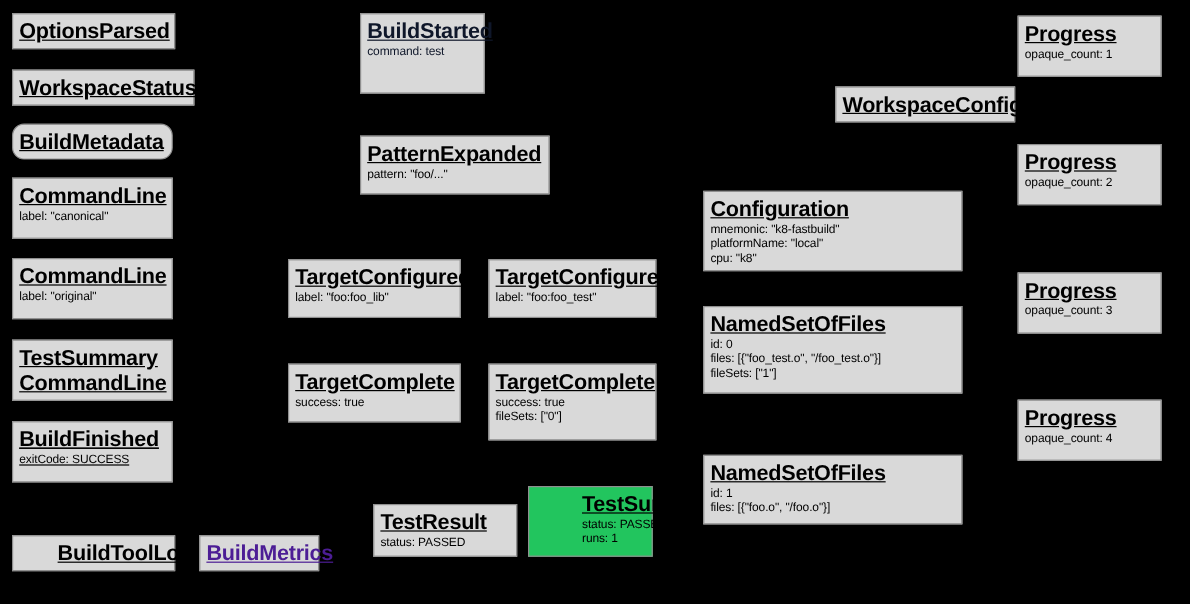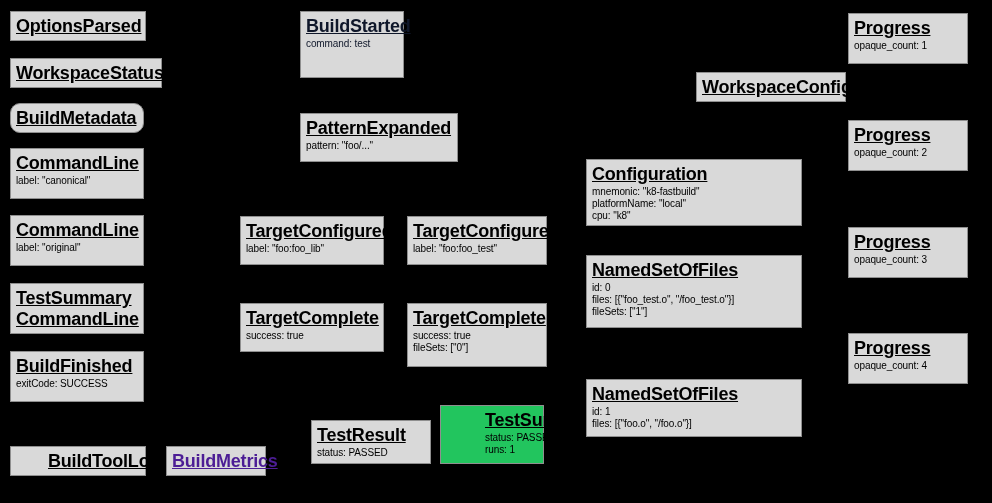--- a/index.html
+++ b/index.html
@@ -62,21 +62,21 @@
       <span class="title">CommandLine</span>
       <span class="attr">label: "canonical"</span>
     </div>
     <div class="node" style="left: 10px; top: 215px; width: 134px; height: 51px; background: rgb(217, 217, 217); border-color: rgb(143, 143, 143); color: rgb(0, 0, 0);">
       <span class="title">CommandLine</span>
       <span class="attr">label: "original"</span>
     </div>
     <div class="node" style="left: 10px; top: 283px; width: 134px; height: 51px; background: rgb(217, 217, 217); border-color: rgb(143, 143, 143); color: rgb(0, 0, 0);">
       <span class="title wrap">TestSummary CommandLine</span>
     </div>
-    <div class="node" style="left: 10px; top: 351px; width: 134px; height: 51px; background: rgb(217, 217, 217); border-color: rgb(143, 143, 143); color: rgb(0, 0, 0);">
+    <div class="node" style="left: 10px; top: 351px; width: 134px; height: 51px; background: rgb(217, 217, 217); border-color: rgb(143, 143, 143); color: rgb(0, 0, 0); text-decoration: underline;">
       <span class="title">BuildFinished</span>
       <span class="attr">exitCode: SUCCESS</span>
     </div>
     <div class="node" style="left: 10px; top: 446px; width: 136px; height: 30px; background: rgb(217, 217, 217); border-color: rgb(143, 143, 143); color: rgb(0, 0, 0); padding-left: 37px;">
       <span class="title">BuildToolLogs</span>
     </div>
     <div class="node" style="left: 166px; top: 446px; width: 100px; height: 30px; background: rgb(217, 217, 217); border-color: rgb(143, 143, 143); color: #4c1d95;">
       <span class="title">BuildMetrics</span>
     </div>
     <div class="node" style="left: 300px; top: 11px; width: 104px; height: 67px; background: rgb(217, 217, 217); border-color: rgb(143, 143, 143); color: #0f172a;">

